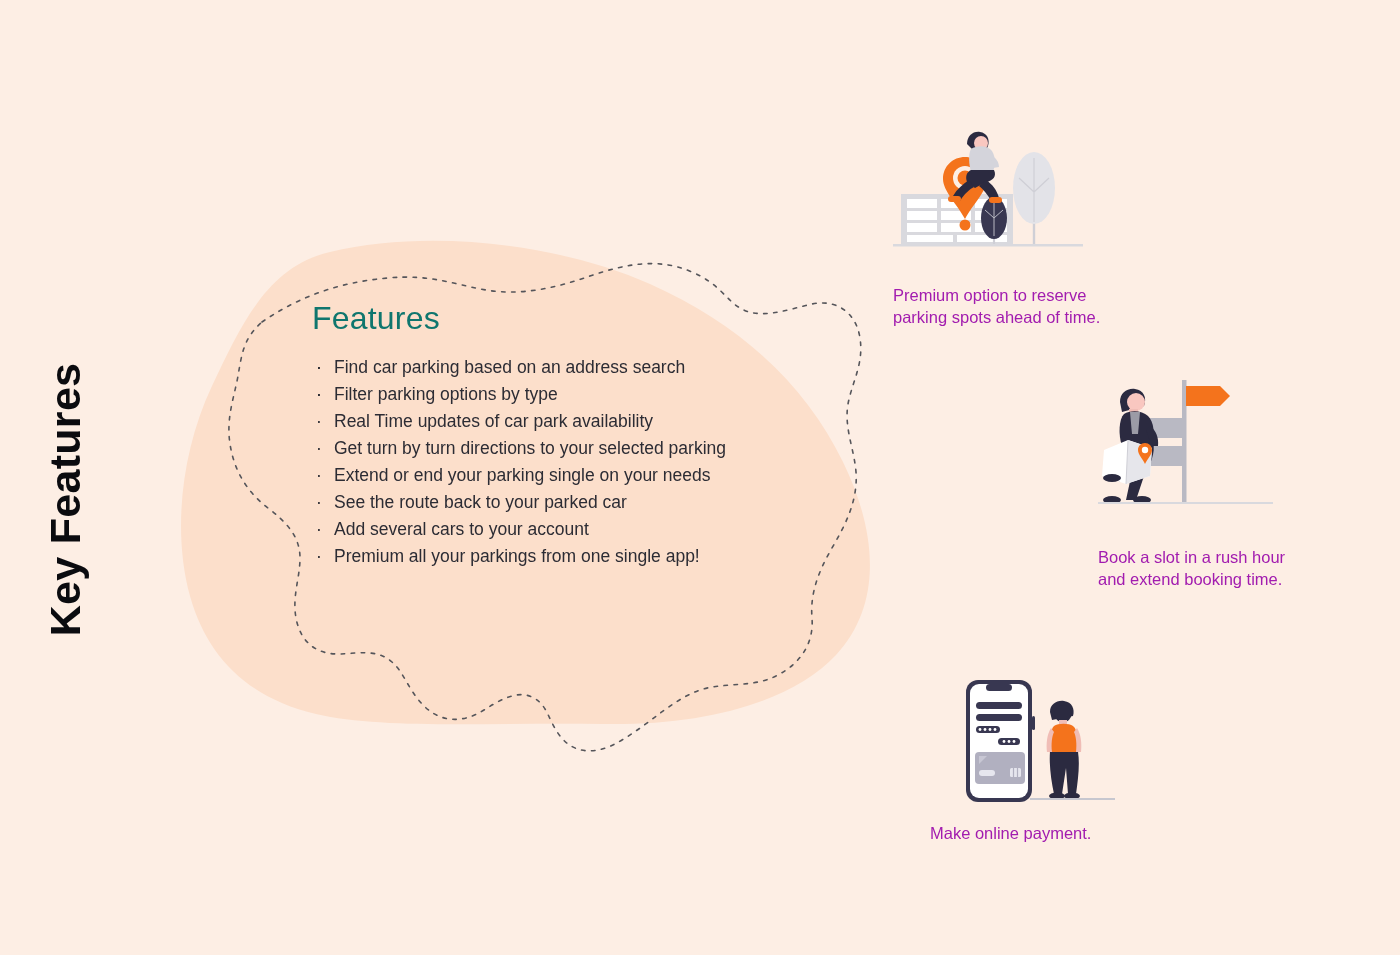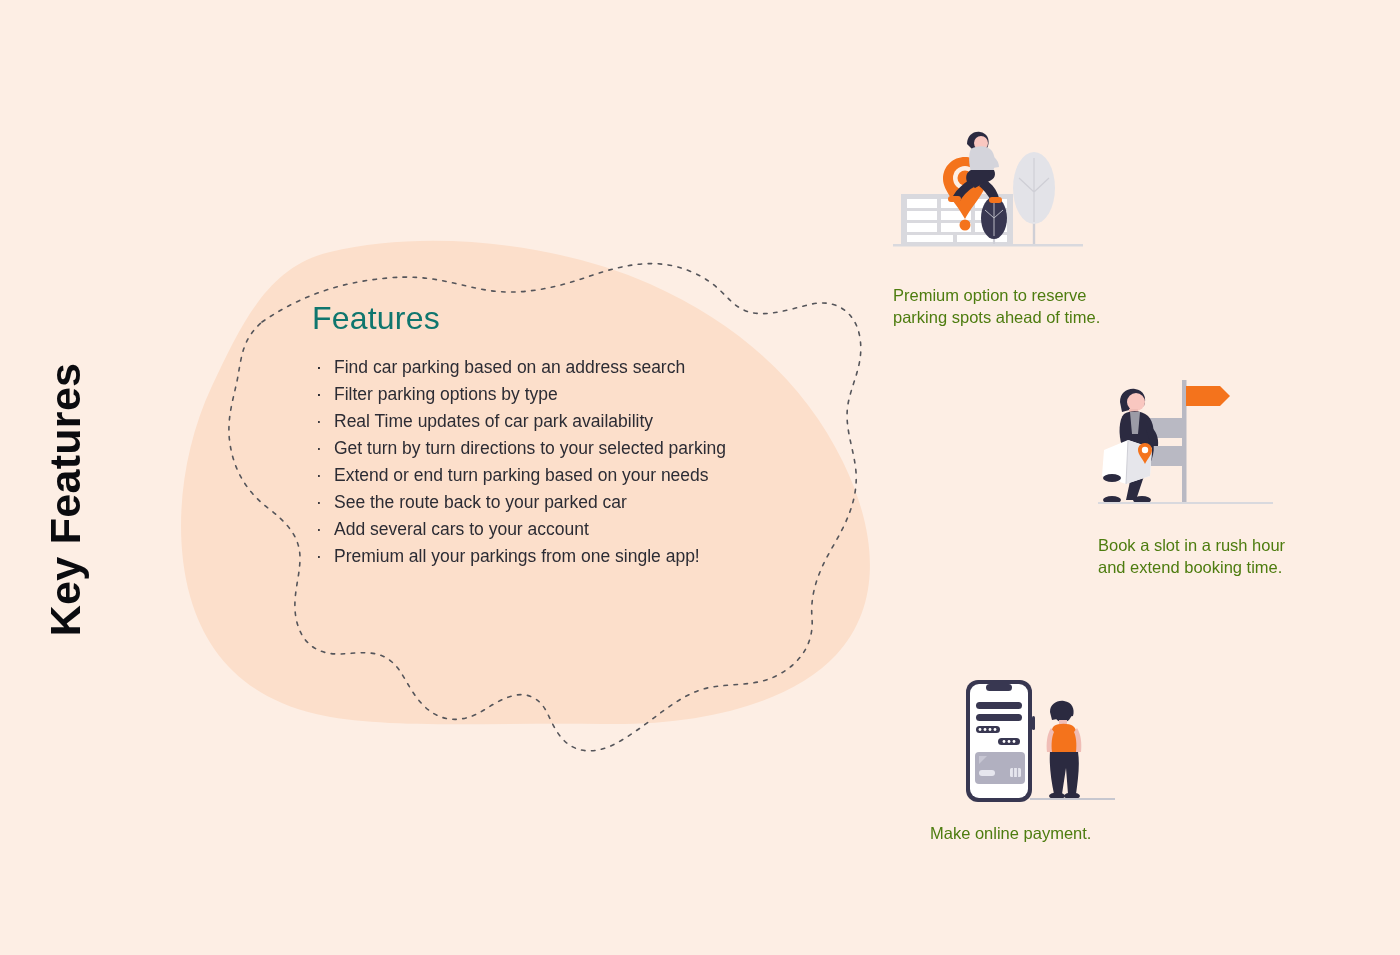--- a/index.html
+++ b/index.html
@@ -97,29 +97,29 @@
   
   .illus-card {
     position: absolute;
   }
   .illus-card .art {
     display: block;
   }
   .caption {
     font-size: 16.5px;
     line-height: 22px;
-    color: #4d7c0f;
+    color: #a21caf;
     white-space: pre-line;
   }
 
   #card-reserve { left: 893px; top: 118px; width: 300px; }
   #card-reserve .caption { margin-top: 26px; }
 
   #card-rush { left: 1098px; top: 372px; width: 300px; }
-  #card-rush .caption { margin-top: 22px; }
+  #card-rush .caption { margin-top: 34px; }
 
   #card-pay { left: 930px; top: 676px; width: 300px; }
   #card-pay .caption { margin-top: 11px; text-align: left; padding-left: 0px; }
 </style>
 </head>
 <body>
 
 <div class="page">
 
   <svg class="bg-art" viewBox="0 0 1400 955" width="1400" height="955" xmlns="http://www.w3.org/2000/svg">
@@ -180,21 +180,21 @@
       <li class="feature-item">
         <span class="dot">·</span>
         <span>Real Time updates of car park availability</span>
       </li>
       <li class="feature-item">
         <span class="dot">·</span>
         <span>Get turn by turn directions to your selected parking</span>
       </li>
       <li class="feature-item">
         <span class="dot">·</span>
-        <span>Extend or end turn parking based on your needs</span>
+        <span>Extend or end your parking single on your needs</span>
       </li>
       <li class="feature-item">
         <span class="dot">·</span>
         <span>See the route back to your parked car</span>
       </li>
       <li class="feature-item">
         <span class="dot">·</span>
         <span>Add several cars to your account</span>
       </li>
       <li class="feature-item">

